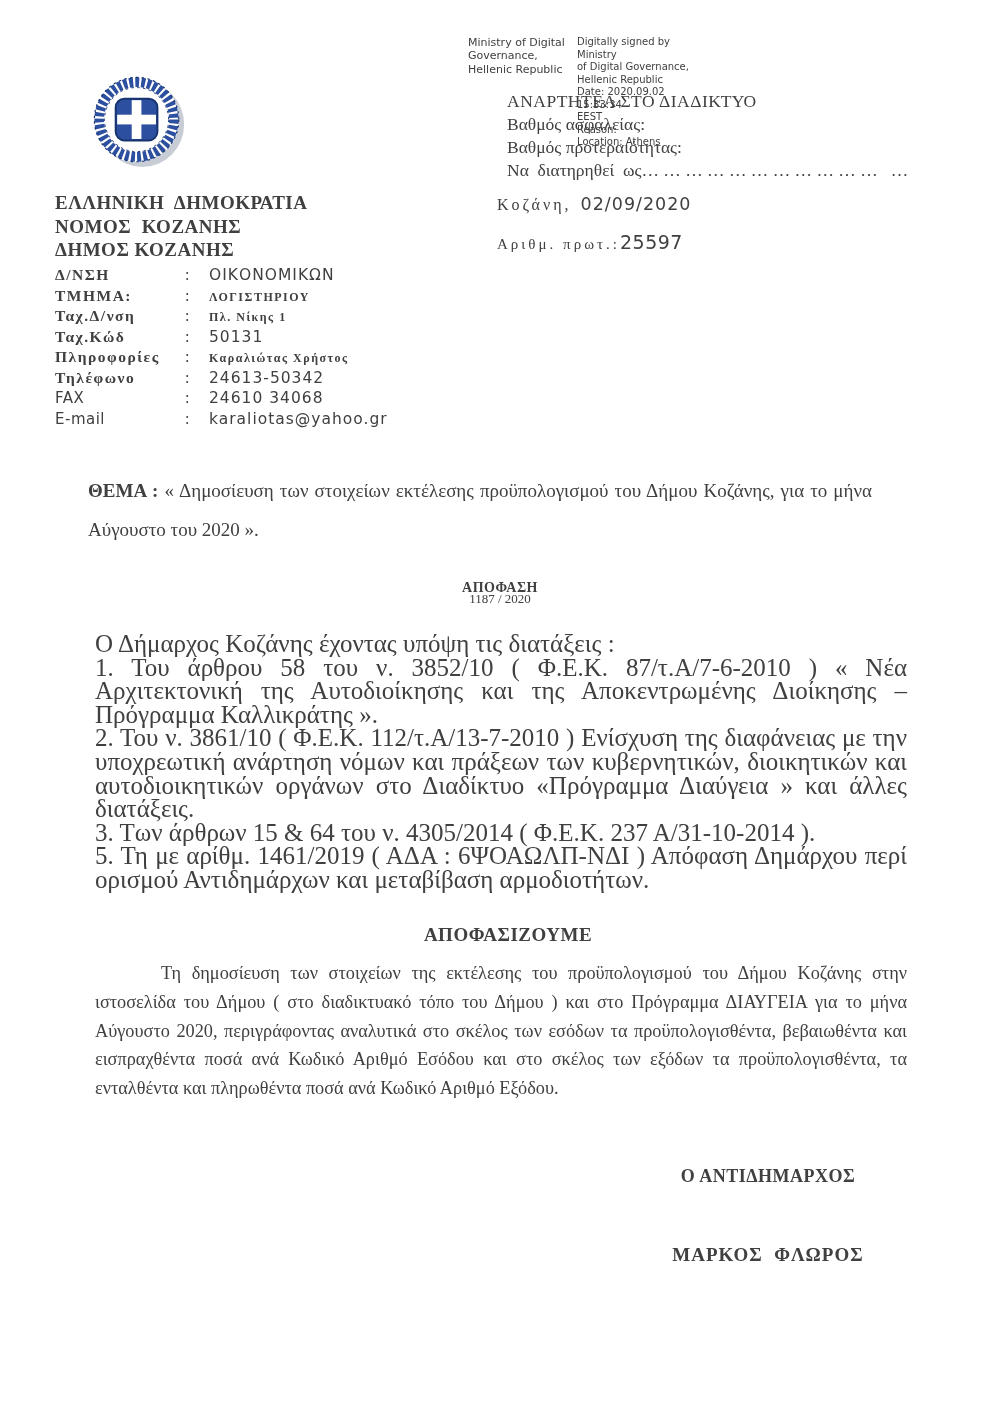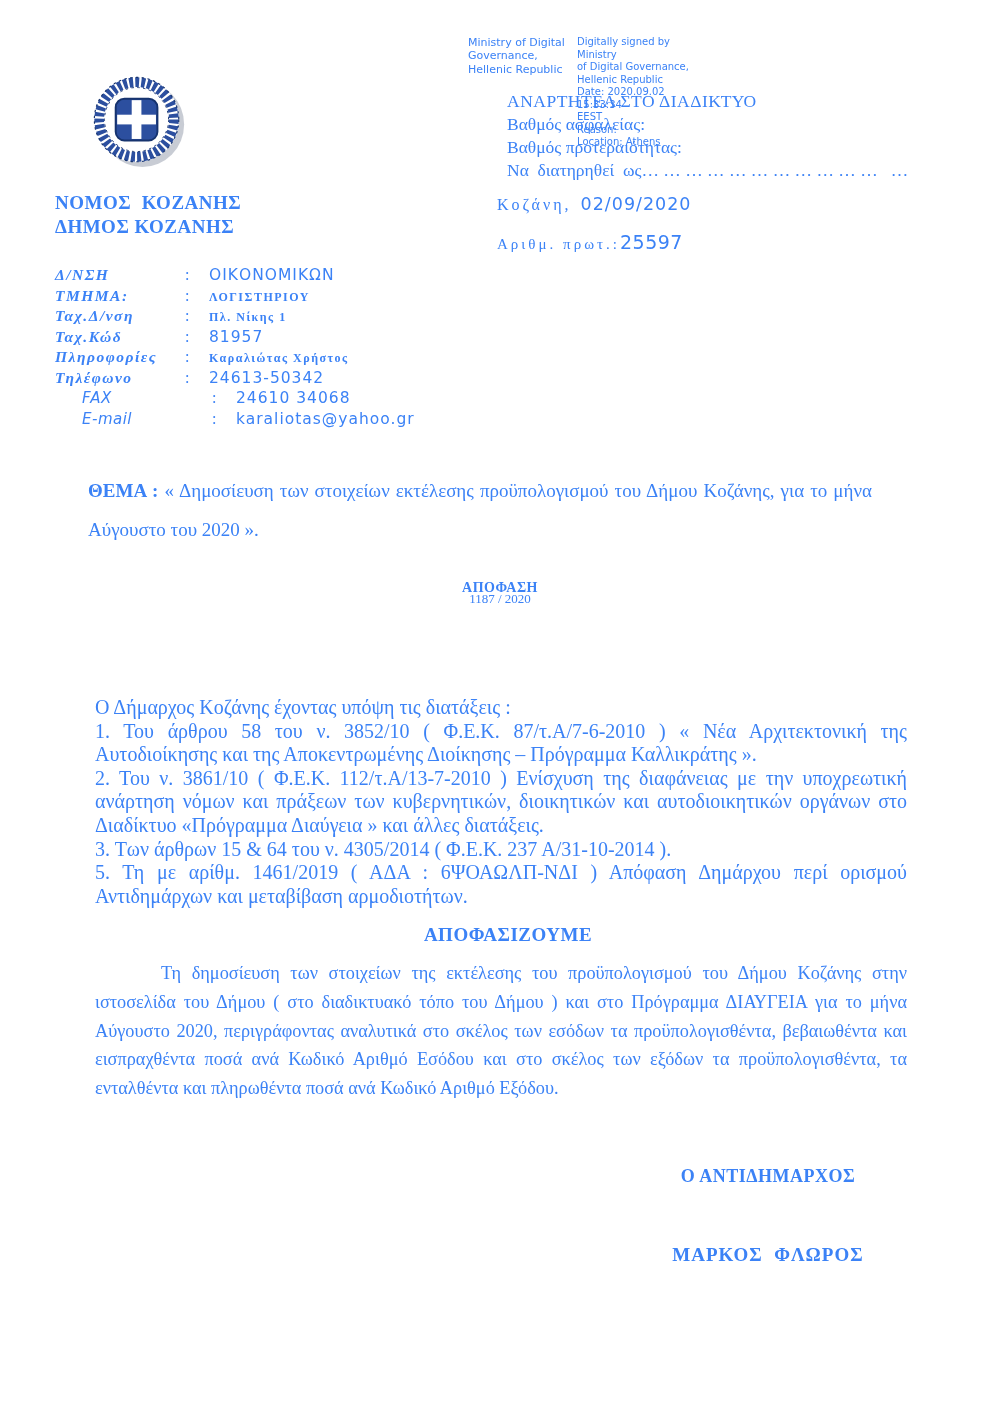--- a/index.html
+++ b/index.html
@@ -1,21 +1,21 @@
 <!DOCTYPE html>
 <html lang="el"><head>
 <meta charset="utf-8">
 <style>
   html,body{margin:0;padding:0;background:#e8e8e8;}
   .page{
     position:relative;
     width:1000px;height:1413px;
     margin:0 auto;
     background:#ffffff;
-    color:#3b82f6;
+    color:#404040;
     font-family:"Liberation Serif","DejaVu Serif",serif;
     overflow:hidden;
   }
   .abs{position:absolute;}
   .sans{font-family:"DejaVu Sans","Liberation Sans",sans-serif;}
   .ls3{letter-spacing:3px;}
 
   
   .ds-block{left:468px;top:36px;width:230px;display:flex;gap:7px;}
   .ds-signer{width:102px;font-family:"DejaVu Sans","Liberation Sans",sans-serif;
@@ -33,39 +33,39 @@
 
   
   .ref-place{left:497px;top:194px;font-size:16px;}
   .ref-proto{left:497px;top:231px;font-size:15px;}
   .ref-date{font-size:17.5px;letter-spacing:1px;margin-left:9px;}
   .ref-num{font-size:19px;letter-spacing:.5px;}
 
   
   .contact{left:55px;top:266px;font-size:16px;}
   .contact .row{display:flex;height:20.5px;align-items:baseline;}
-  .contact .lbl{width:130px;font-style:italic;}
+  .contact .lbl{width:130px;}
   .contact .col{width:24px;text-align:left;}
   .contact .lbl-serif{font-weight:bold;letter-spacing:1.5px;font-size:15.5px;}
-  .contact .lbl-sans{font-family:"DejaVu Sans","Liberation Sans",sans-serif;font-size:15px;letter-spacing:.5px;margin-left:27px;}
+  .contact .lbl-sans{font-family:"DejaVu Sans","Liberation Sans",sans-serif;font-size:15px;letter-spacing:.5px;}
   .contact .val-sans{font-family:"DejaVu Sans","Liberation Sans",sans-serif;font-size:15.5px;letter-spacing:1px;}
   .contact .val-serif{font-weight:bold;letter-spacing:1.5px;font-size:12px;}
 
   
   .subject{left:88px;top:472px;width:784px;font-size:19px;line-height:38.5px;text-align:justify;}
   .subject .lbl{font-weight:bold;}
 
   
   .center-line{left:0;width:100%;text-align:center;}
   .h-apofasi{top:580px;font-weight:bold;font-size:14px;letter-spacing:.5px;}
   .n-apofasi{top:591px;font-size:13px;}
   .h-apofasizoume{top:924px;font-weight:bold;font-size:19px;letter-spacing:.5px;padding-left:8px;}
 
   
-  .body1{left:95px;top:696px;width:812px;font-size:20px;line-height:23.6px;text-align:justify;}
+  .body1{left:95px;top:632px;width:812px;font-size:25px;line-height:23.6px;text-align:justify;}
   .body1 p{margin:0;}
   .body2{left:95px;top:959px;width:812px;font-size:18.3px;line-height:28.8px;
          text-align:justify;text-indent:66px;}
 
   
   .sig{left:648px;top:1166px;width:240px;text-align:center;}
   .sig-title{font-weight:bold;font-size:18px;letter-spacing:.5px;white-space:pre;}
   .sig-name{margin-top:57px;font-weight:bold;font-size:19px;letter-spacing:1px;white-space:pre;}
 
   .emblem{left:88px;top:72px;width:101px;height:99px;}
@@ -102,20 +102,21 @@
   </div>
 
   <div class="abs dist">
     <div style="letter-spacing:.5px;">ΑΝΑΡΤΗΤΕΑ ΣΤΟ ΔΙΑΔΙΚΤΥΟ</div>
     <div>Βαθμός ασφαλείας:</div>
     <div>Βαθμός προτεραιότητας:</div>
     <div>Να  διατηρηθεί  ως… … … … … … … … … … …   …</div>
   </div>
 
   <div class="abs letterhead">
+    <div>ΕΛΛΗΝΙΚΗ  ΔΗΜΟΚΡΑΤΙΑ</div>
     <div>ΝΟΜΟΣ  ΚΟΖΑΝΗΣ</div>
     <div>ΔΗΜΟΣ ΚΟΖΑΝΗΣ</div>
   </div>
 
   <div class="abs ref-place">
     <span class="ls3">Κοζάνη,</span><span class="sans ref-date">02/09/2020</span>
   </div>
 
   <div class="abs ref-proto">
     <span class="ls3">Αριθμ.  πρωτ.:</span><span class="sans ref-num">25597</span>
@@ -133,21 +134,21 @@
       <span class="val-serif">ΛΟΓΙΣΤΗΡΙΟΥ</span>
     </div>
     <div class="row">
       <span class="lbl lbl-serif">Ταχ.Δ/νση</span>
       <span class="col">:</span>
       <span class="val-serif">Πλ. Νίκης 1</span>
     </div>
     <div class="row">
       <span class="lbl lbl-serif">Ταχ.Κώδ</span>
       <span class="col">:</span>
-      <span class="val-sans">81957</span>
+      <span class="val-sans">50131</span>
     </div>
     <div class="row">
       <span class="lbl lbl-serif">Πληροφορίες</span>
       <span class="col">:</span>
       <span class="val-serif">Καραλιώτας Χρήστος</span>
     </div>
     <div class="row">
       <span class="lbl lbl-serif">Τηλέφωνο</span>
       <span class="col">:</span>
       <span class="val-sans">24613-50342</span>

